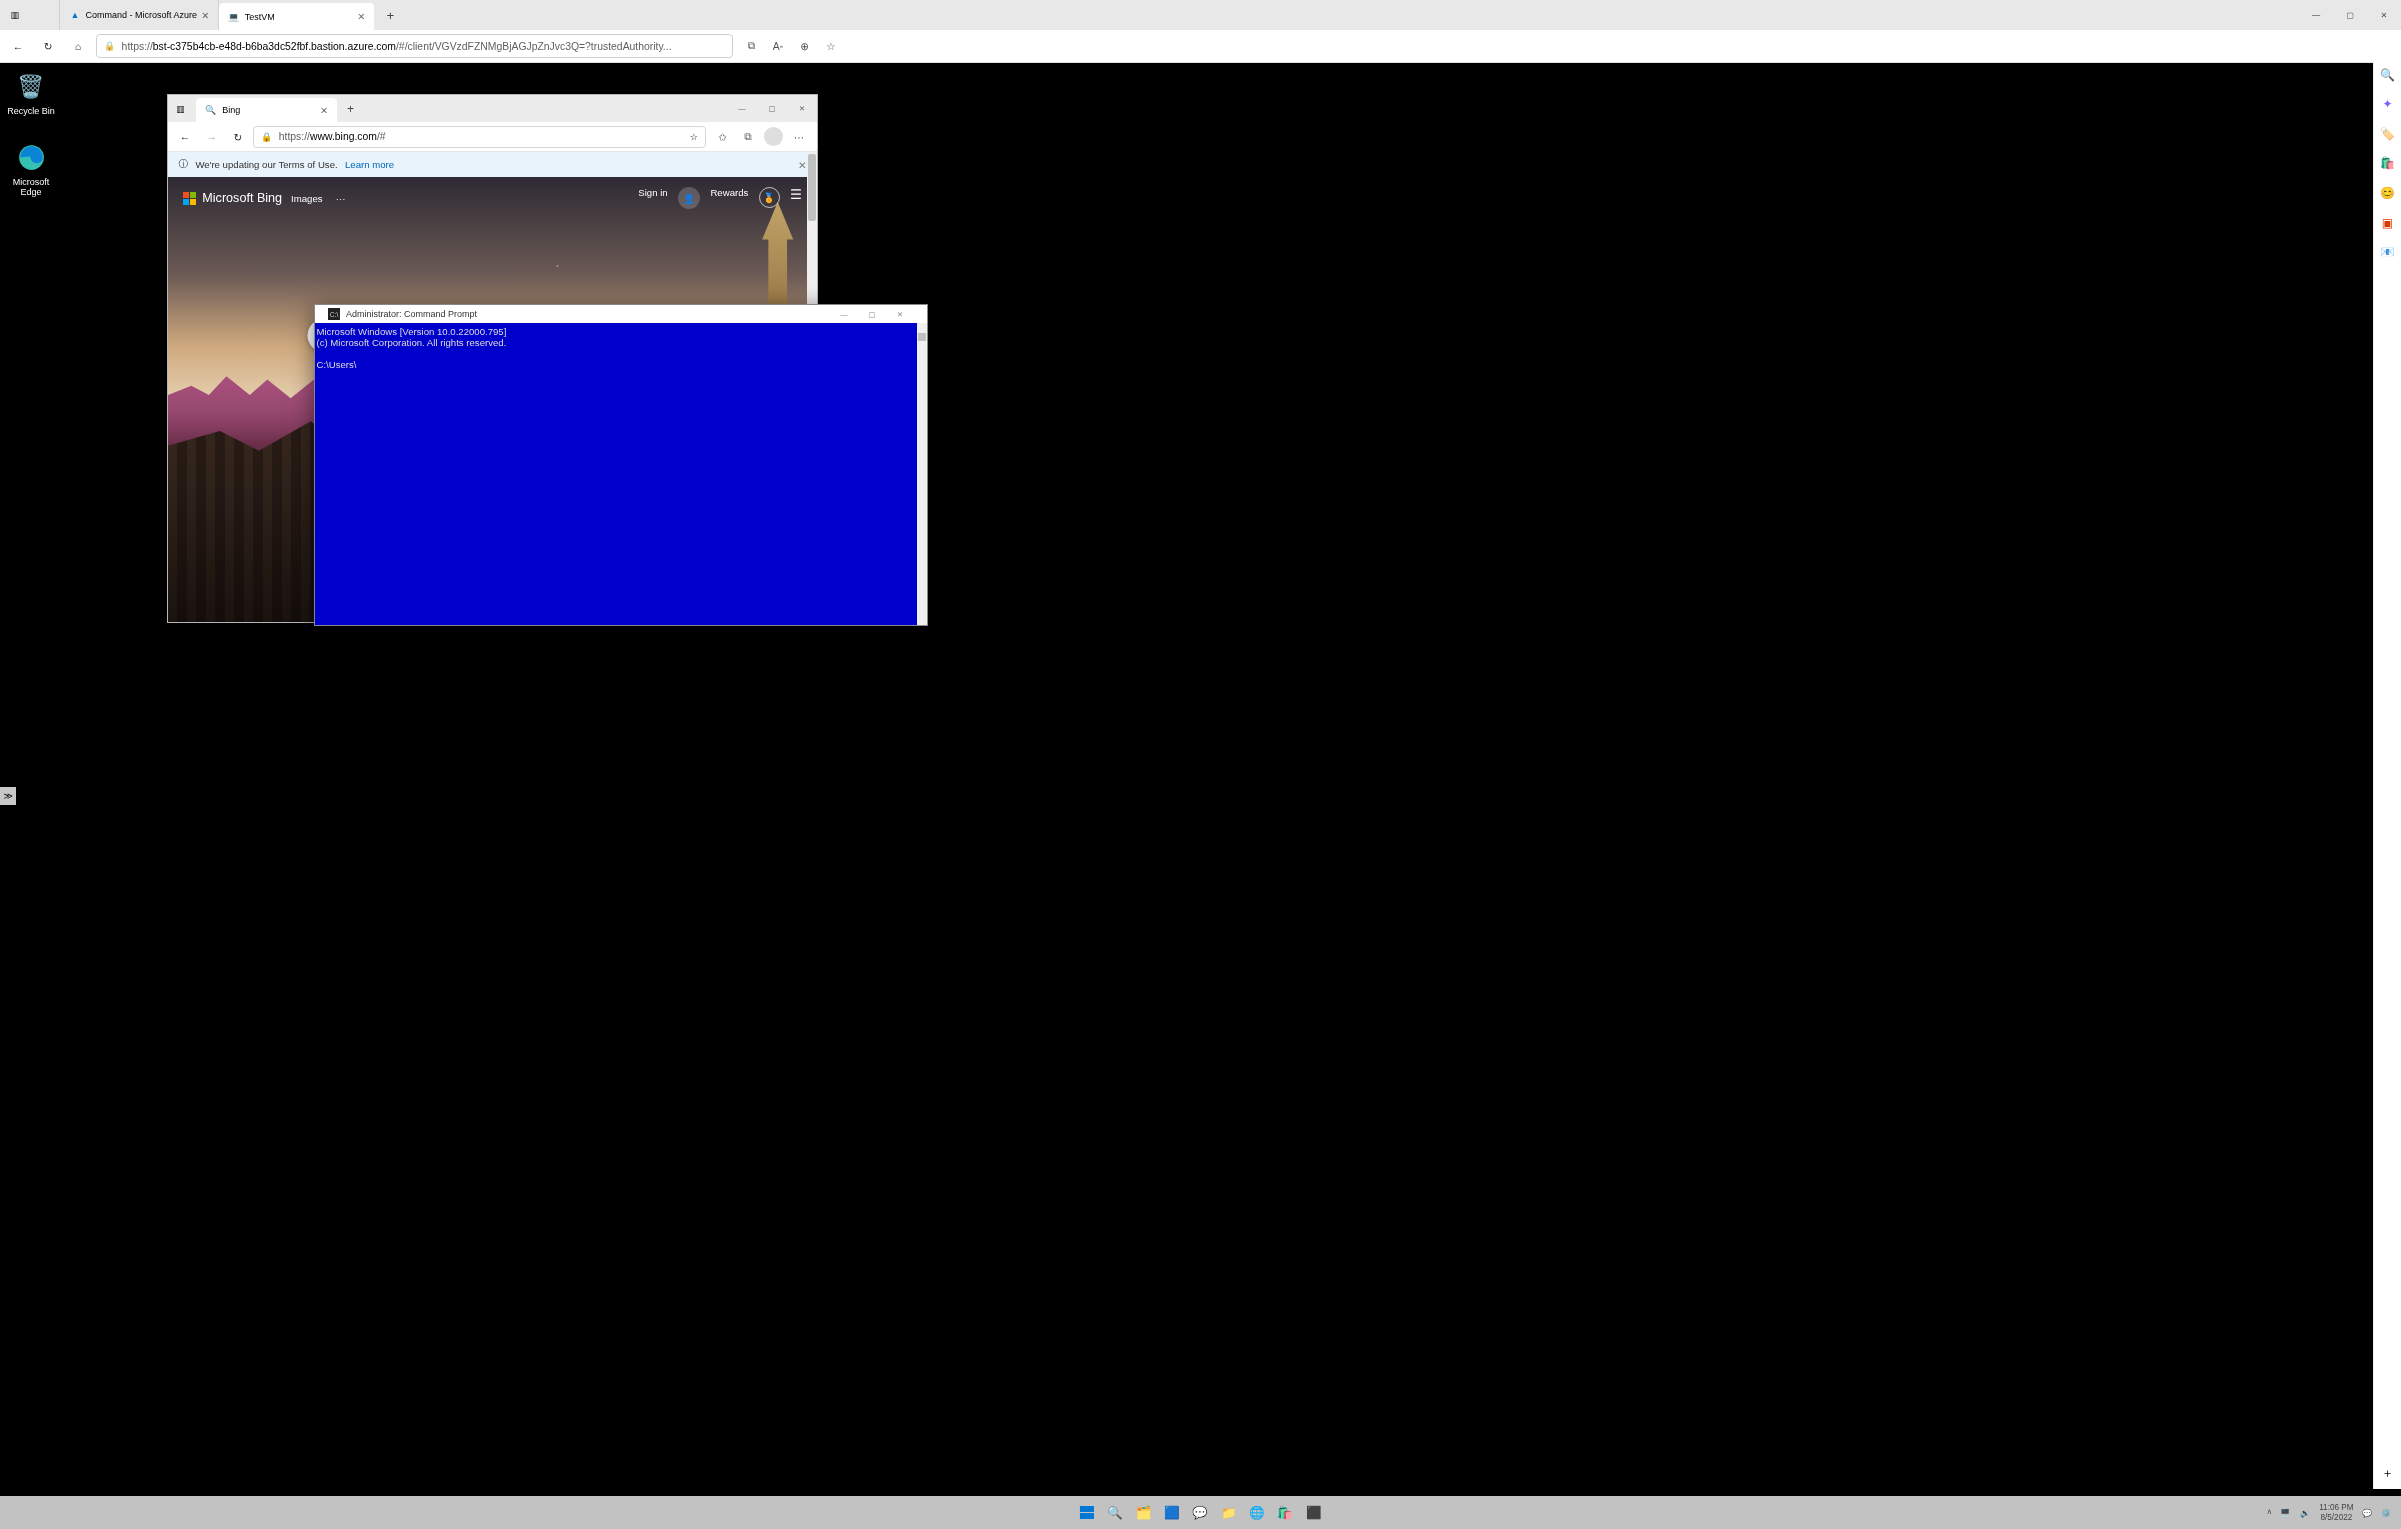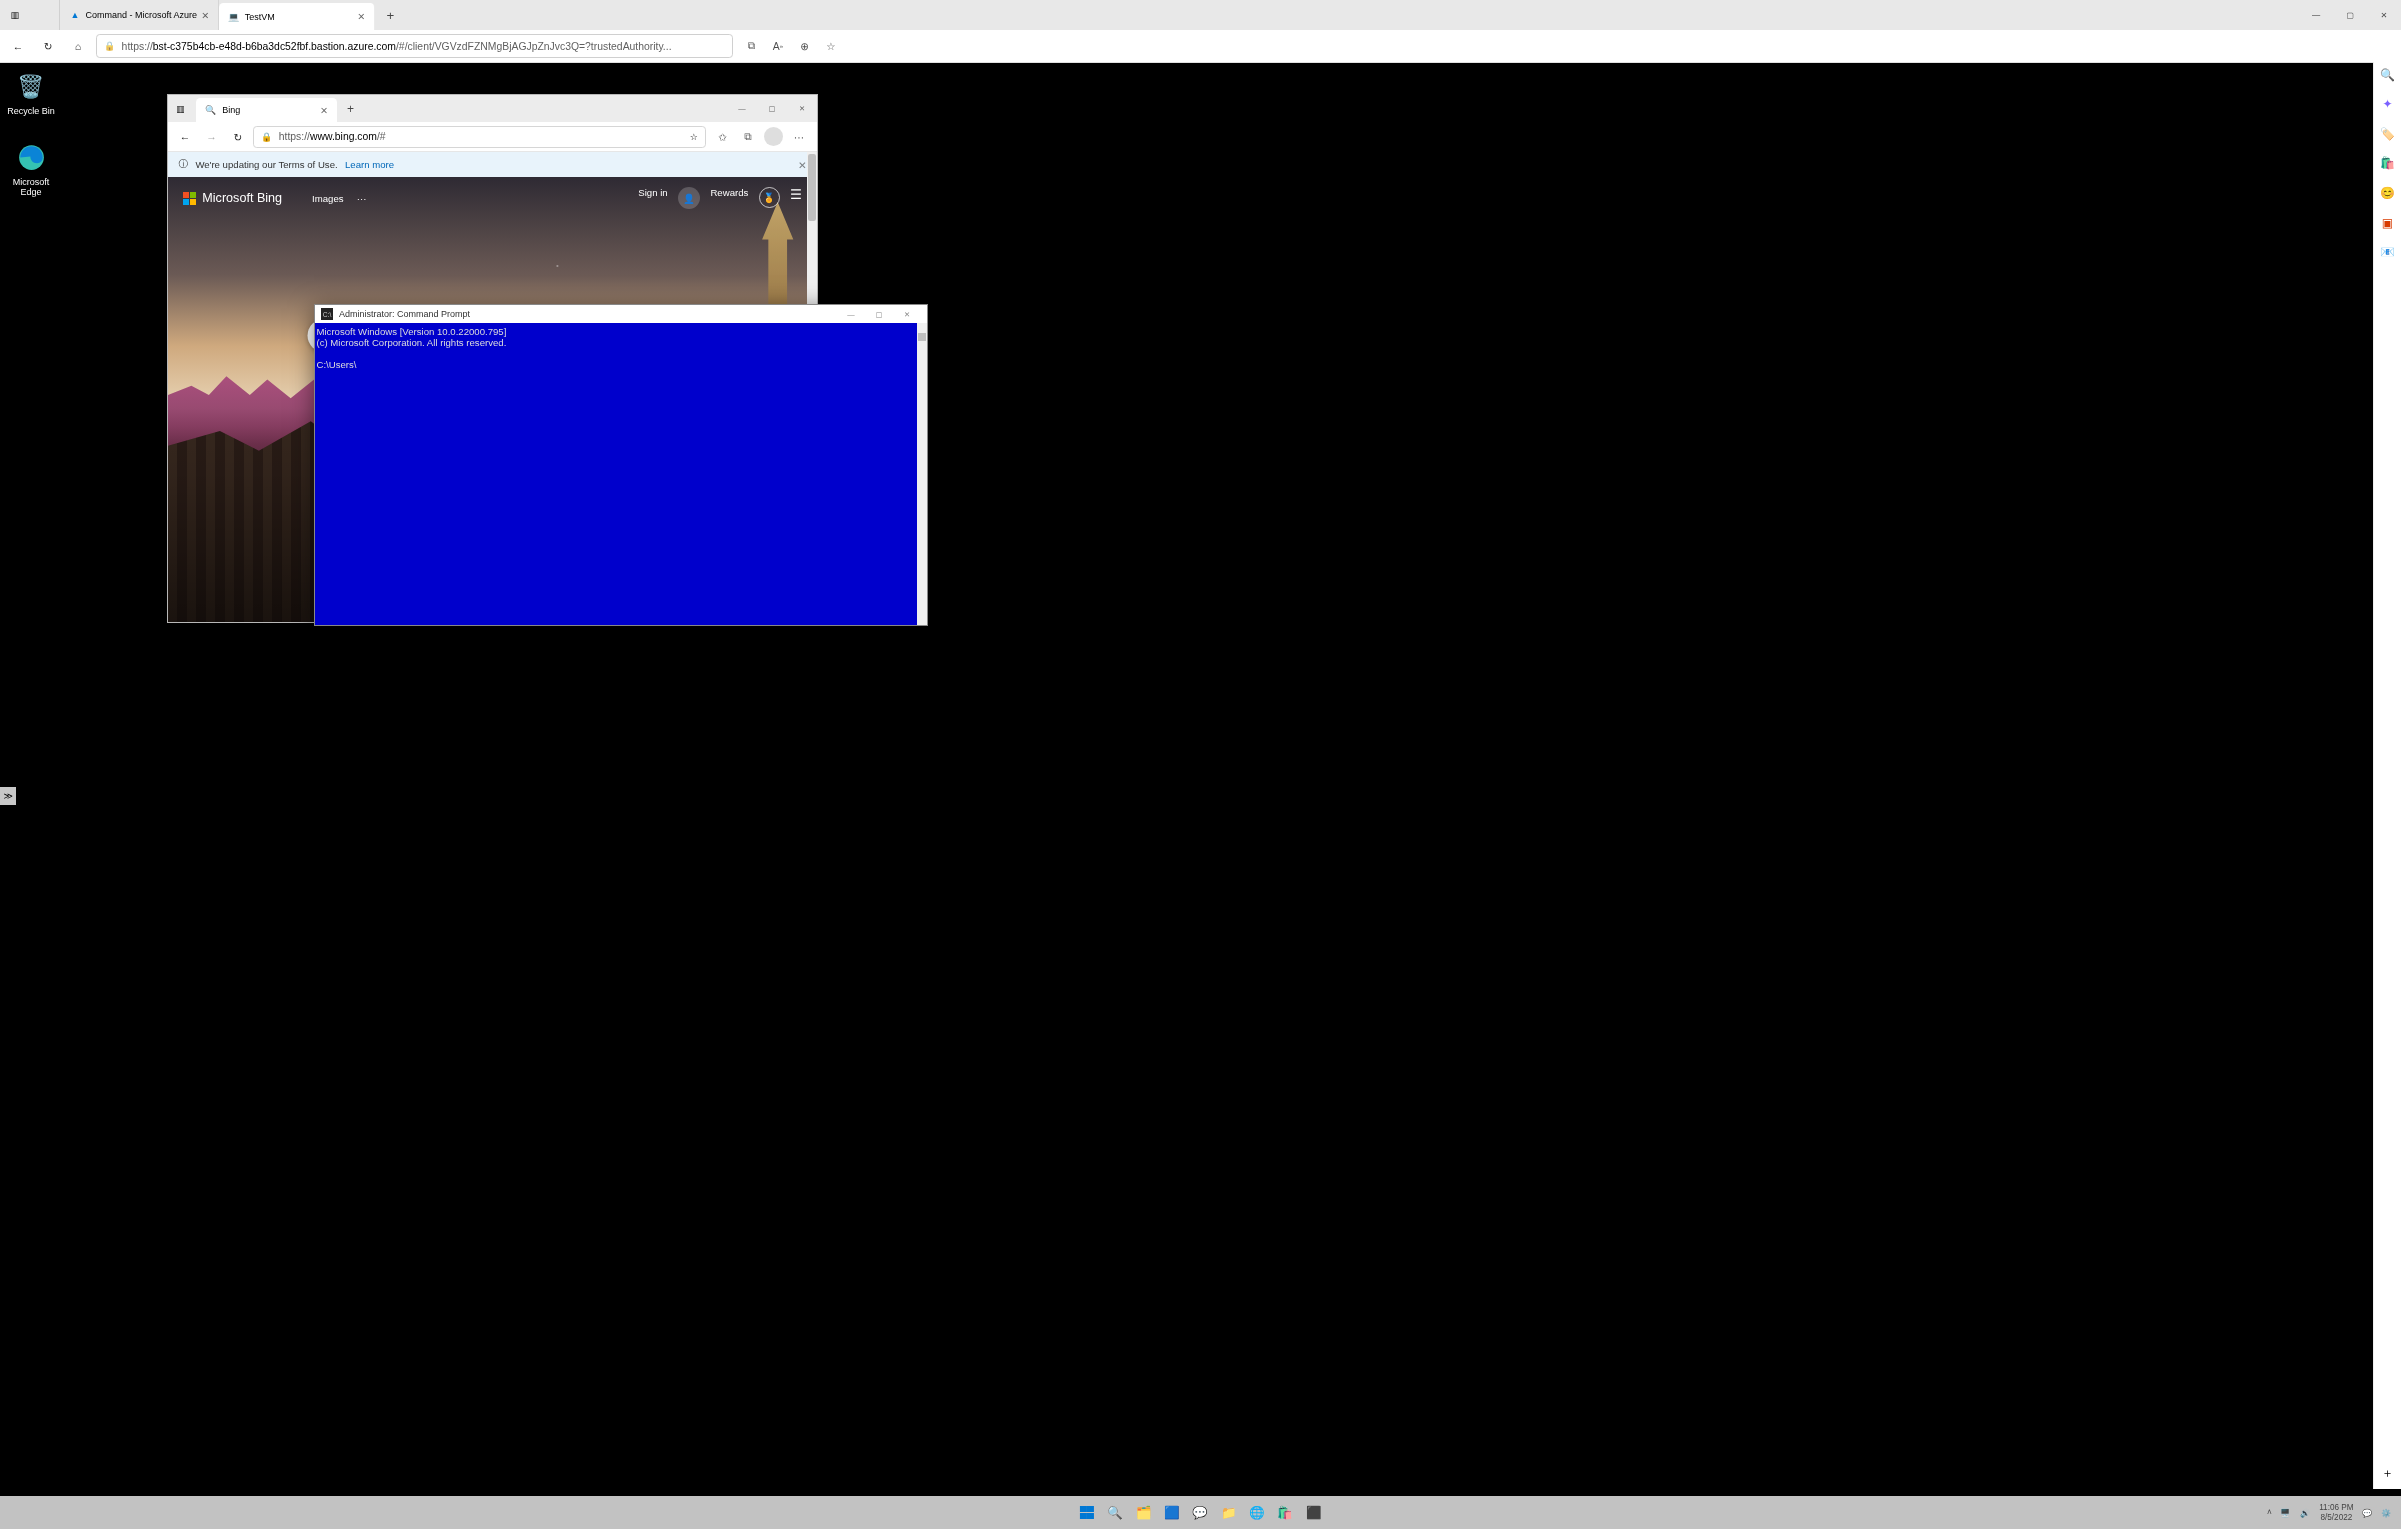--- a/index.html
+++ b/index.html
@@ -78,40 +78,40 @@
   repeating-linear-gradient(90deg,#3a2a20 0 9px,#2b1d17 9px 19px);
  clip-path:polygon(0 28%,8% 22%,14% 30%,22% 18%,30% 34%,38% 14%,46% 26%,100% 100%,0 100%);}
 .bing-tower{position:absolute;right:13.3px;top:25px;width:52px;height:208px;
  background:linear-gradient(180deg,#d9b46a,#8a5e2d);
  clip-path:polygon(50% 0,80% 18%,68% 18%,68% 100%,32% 100%,32% 18%,20% 18%);
  filter:brightness(.9) saturate(.9);}
 .bing-castle{position:absolute;left:0;bottom:30%;width:45%;height:35%;
  background:linear-gradient(180deg,#c34a92 0%,#7c2c5a 60%,#2b1420 100%);
  clip-path:polygon(0 40%,8% 34%,14% 40%,20% 28%,28% 40%,34% 30%,42% 42%,50% 30%,58% 46%,66% 34%,74% 50%,100% 100%,0 100%);
  opacity:.85;}
-.bing-header{position:absolute;top:10.4px;left:0;right:0;display:flex;align-items:center;gap:30px;padding:0 15px;color:#fff;}
+.bing-header{position:absolute;top:10.4px;left:0;right:0;display:flex;align-items:center;gap:9px;padding:0 15px;color:#fff;}
 .bing-logo{display:flex;align-items:center;gap:6px;font-size:12.6px;font-weight:500;}
 .bing-logo .sq{width:13.3px;height:13.3px;display:grid;grid-template:1fr 1fr/1fr 1fr;gap:0.7px;}
 .bing-logo .sq span:nth-child(1){background:#f25022}.bing-logo .sq span:nth-child(2){background:#7fba00}.bing-logo .sq span:nth-child(3){background:#00a4ef}.bing-logo .sq span:nth-child(4){background:#ffb900}
 .bing-hmenu{display:flex;gap:13.3px;font-size:9.6px;}
 .bing-right{margin-left:auto;display:flex;align-items:flex-start;gap:10.4px;font-size:9.6px;}
 .bing-right .avatar{width:22px;height:22px;border-radius:50%;background:rgba(255,255,255,.2);display:flex;align-items:center;justify-content:center;}
 .bing-right .reward{width:21px;height:21px;border-radius:50%;border:1.5px solid rgba(255,255,255,.7);display:flex;align-items:center;justify-content:center;font-size:9.6px;}
 .bing-hamburger{font-size:13.3px;}
 
 .bing-searchbox{position:absolute;left:50%;top:32%;transform:translateX(-50%);width:371px;height:33px;background:#fff;border-radius:21px;display:flex;align-items:center;padding:0 10.4px 0 16.3px;gap:7.4px;box-shadow:0 1.5px 4.4px rgba(0,0,0,.25);}
 .bing-searchbox input{border:0;outline:0;flex:1;font-size:11px;}
 .bing-searchbox .sbtn{width:21px;height:21px;display:flex;align-items:center;justify-content:center;color:#138abd;font-size:12.6px;}
 
 .inner-scroll{position:absolute;top:0;right:0;bottom:0;width:10.4px;background:#f0f0f0;}
 .inner-scroll .thumb{position:absolute;left:1.5px;right:1.5px;top:1.5px;height:67px;background:#c0c0c0;border-radius:2.2px;}
 
 
 .cmdwin{position:absolute;left:314px;top:241px;width:614px;height:322px;background:#00a;border:0.7px solid #888;box-shadow:0 4.4px 22px rgba(0,0,0,.5);display:flex;flex-direction:column;}
-.cmdwin .titlebar{height:18px;background:#fff;display:flex;align-items:center;gap:6px;padding:0 6px;font-size:9px;color:#333;}
+.cmdwin .titlebar{height:18px;background:#fff;display:flex;align-items:center;gap:6px;padding:0 13px;font-size:9px;color:#333;}
 .cmdwin .titlebar .icon{width:12px;height:12px;background:#222;display:flex;align-items:center;justify-content:center;color:#ccc;font-size:6.7px;}
 .cmdwin .wincontrols{margin-left:auto;display:flex;}
 .cmdwin .wincontrols div{width:28px;display:flex;align-items:center;justify-content:center;font-size:7.4px;opacity:.6;}
 .cmdwin .body{flex:1;background:#0000cc;color:#ddd;font-family:Consolas,monospace;font-size:9.6px;padding:3px 1.5px;white-space:pre;position:relative;}
 .cmdwin .body .scroll{position:absolute;top:0;right:0;bottom:0;width:10.4px;background:#f0f0f0;}
 .cmdwin .body .scroll .thumb{position:absolute;left:1.5px;right:1.5px;top:10.4px;height:7.4px;background:#c0c0c0;}
 
 
 .vm-taskbar{position:absolute;left:0;right:0;bottom:0;height:33px;background:#f3f3f3cc;backdrop-filter:blur(3px);display:flex;align-items:center;}
 .vm-taskbar .center{position:absolute;left:50%;transform:translateX(-50%);display:flex;gap:7.4px;}

